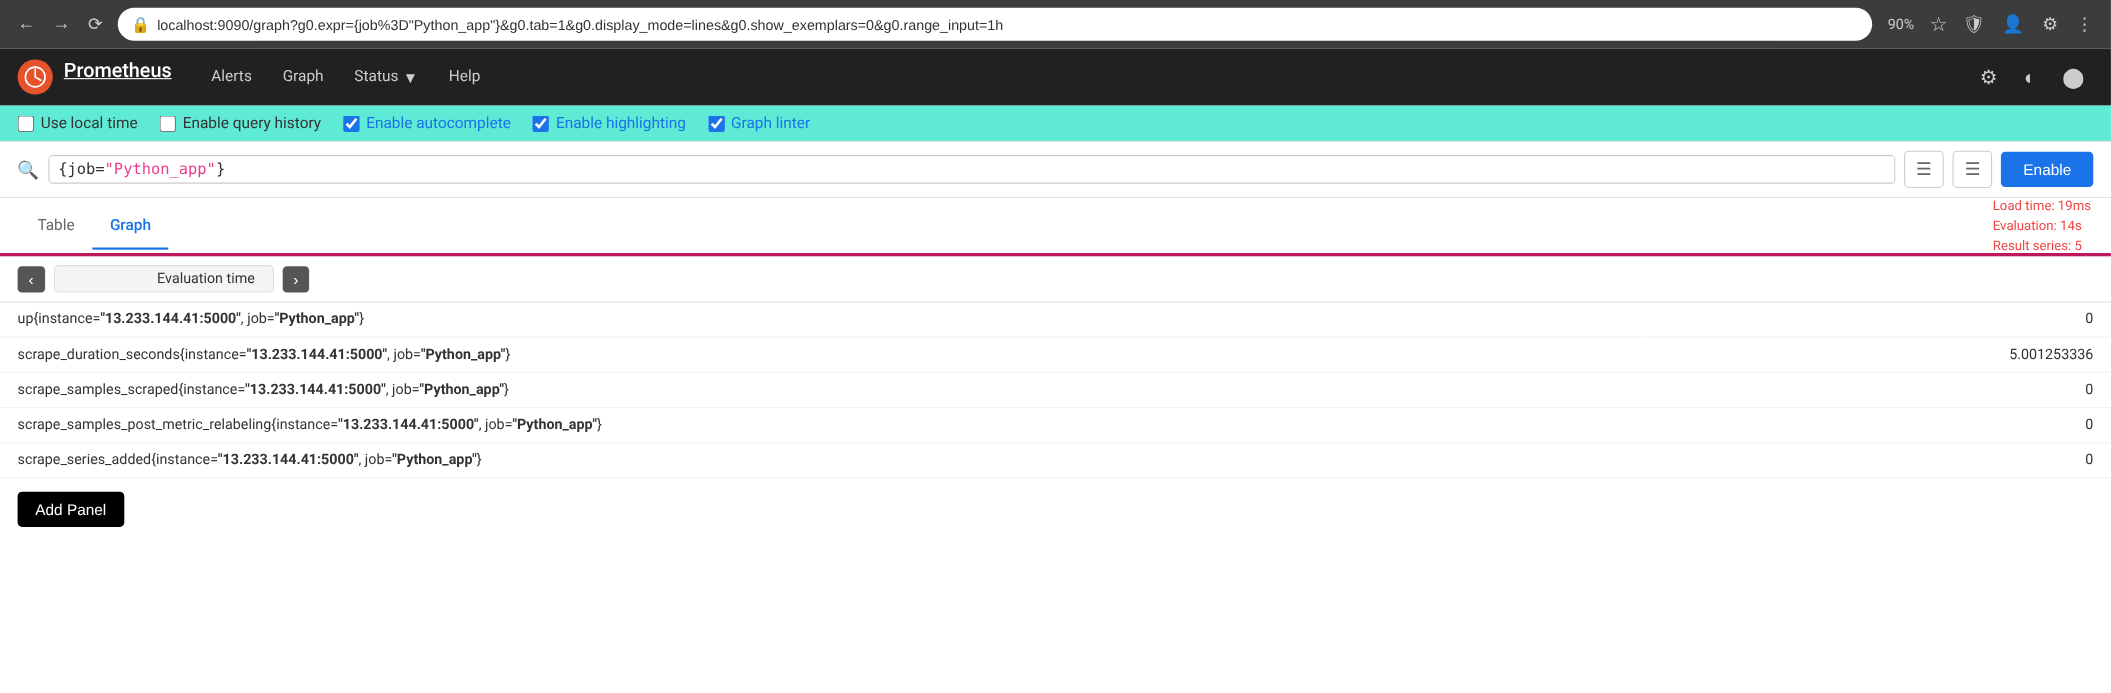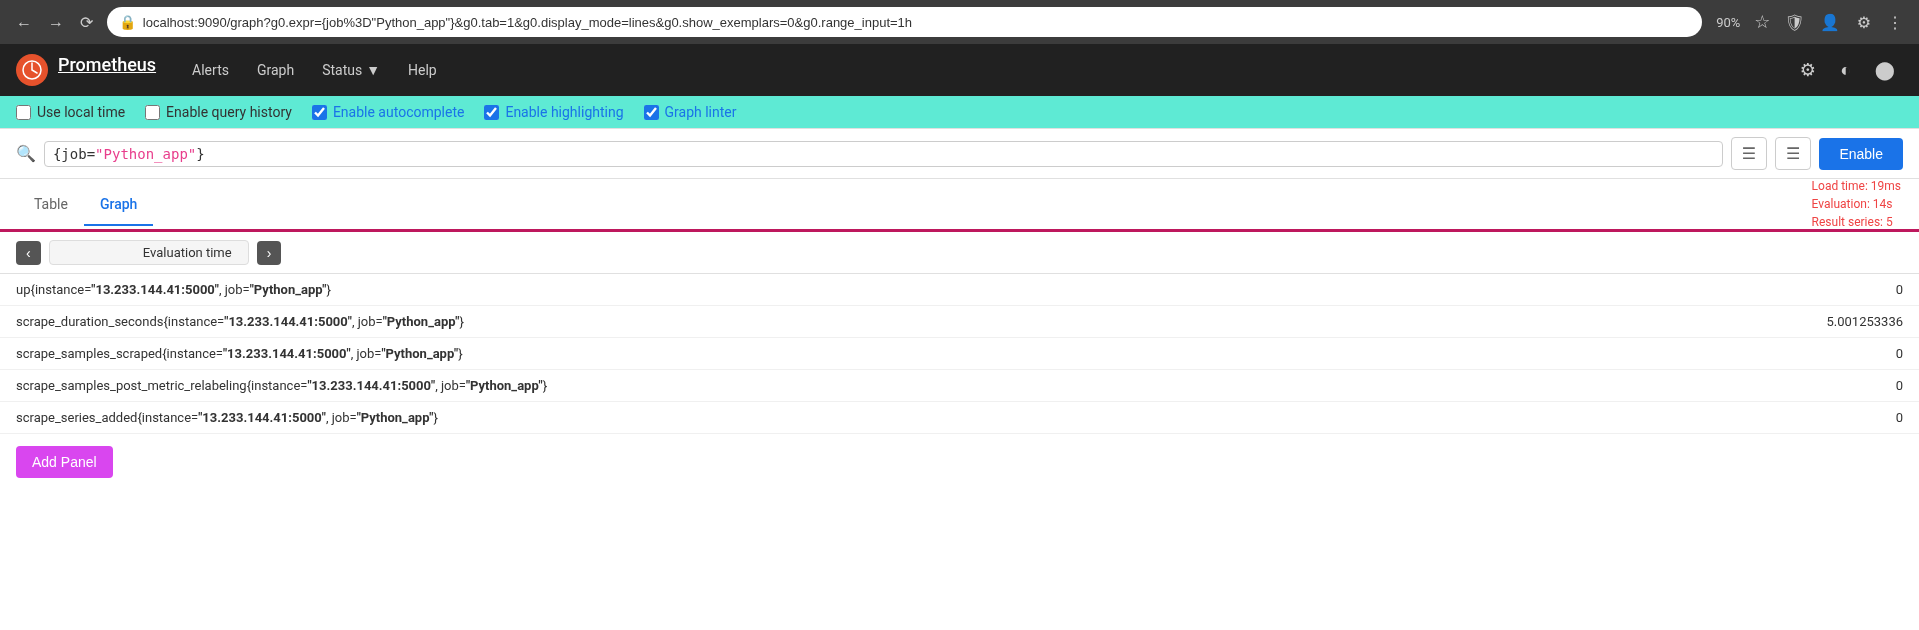--- a/index.html
+++ b/index.html
@@ -95,21 +95,21 @@
     .results-table .metric-cell { color: #333; }
     .results-table .value-cell { text-align: right; color: #333; min-width: 160px; }
     .metric-name { color: #333; }
     .metric-bold { font-weight: bold; }
 
     
     .panel-footer { padding: 8px 16px; text-align: right; border-top: 1px solid #f0f0f0; }
     .remove-panel-btn { background: none; border: none; color: #1a73e8; cursor: pointer; font-size: 13px; }
     .add-panel-section { padding: 12px 16px; }
     .add-panel-btn {
-      background: #d946ef; color: white; border: none; border-radius: 4px; padding: 8px 16px; font-size: 14px; cursor: pointer; font-weight: 500;
+      background: #000000; color: white; border: none; border-radius: 4px; padding: 8px 16px; font-size: 14px; cursor: pointer; font-weight: 500;
     }
 
     .query-wrapper {
       display: flex; align-items: center; flex: 1; border: 1px solid #ccc; border-radius: 4px; padding: 4px 8px; gap: 6px;
     }
     .metric-expr { font-family: monospace; font-size: 14px; }
     .expr-brace { color: #333; }
     .expr-key { color: #333; }
     .expr-eq { color: #333; }
     .expr-val { color: #e83e8c; }

